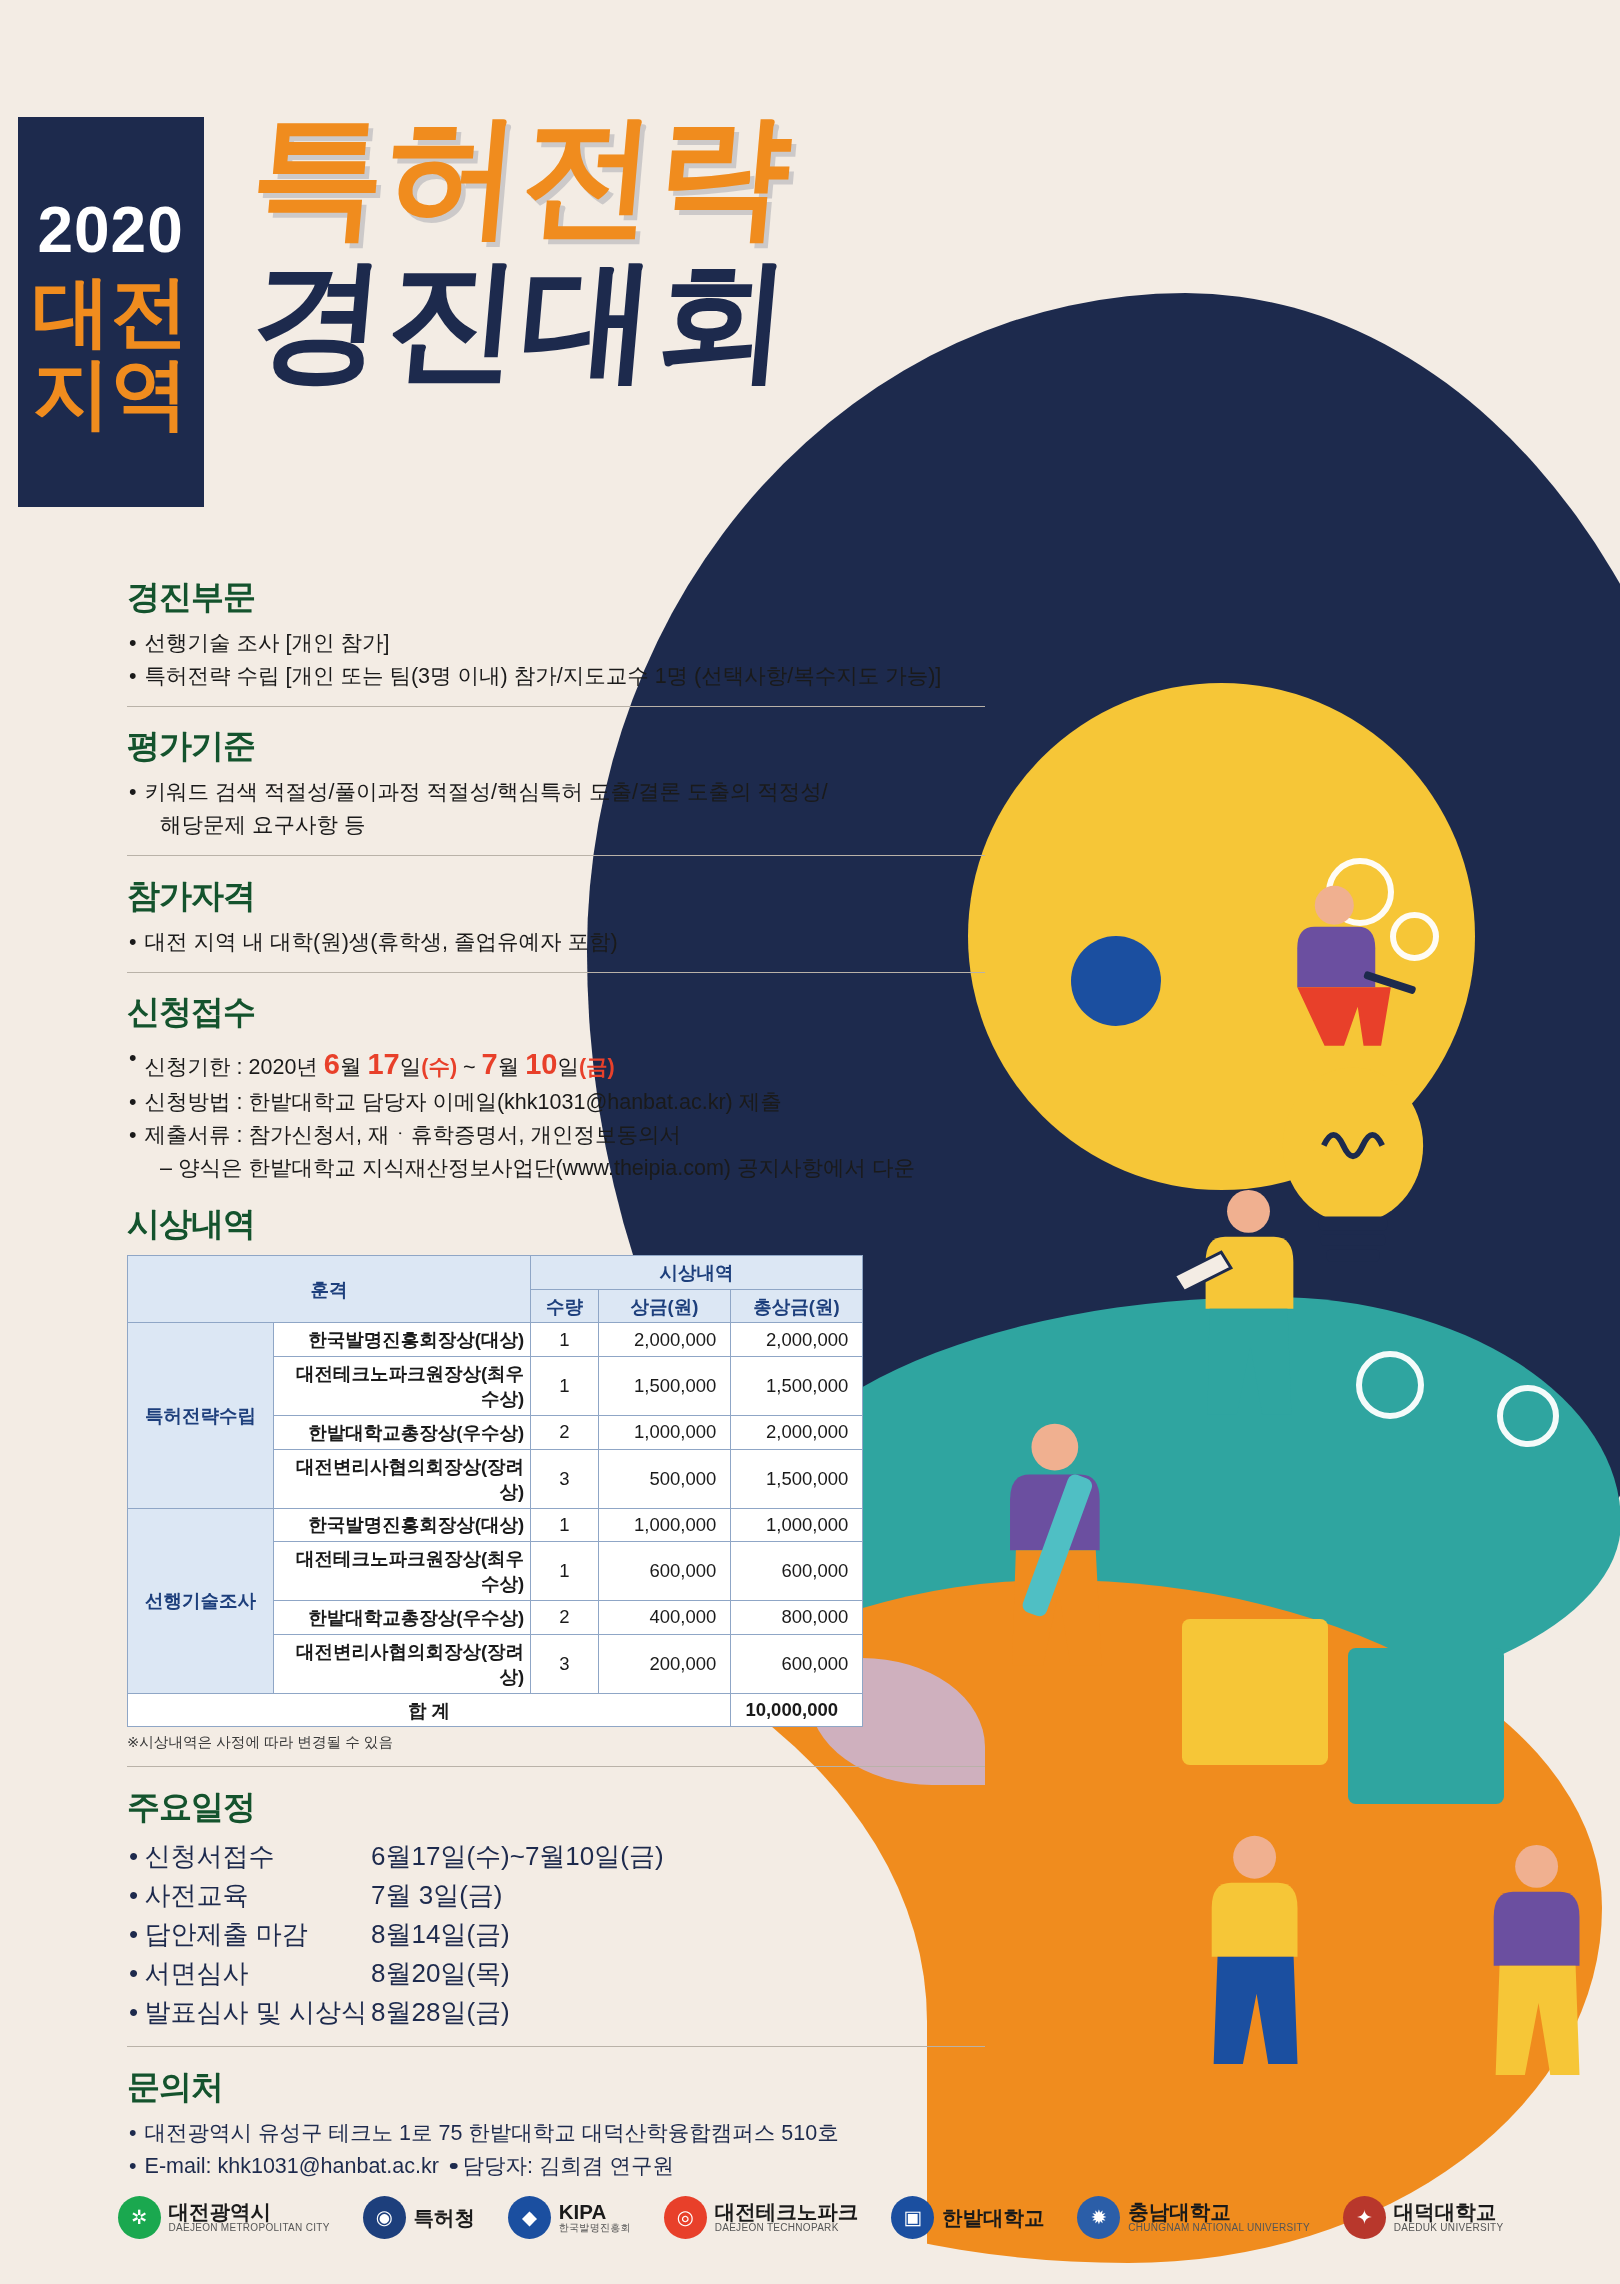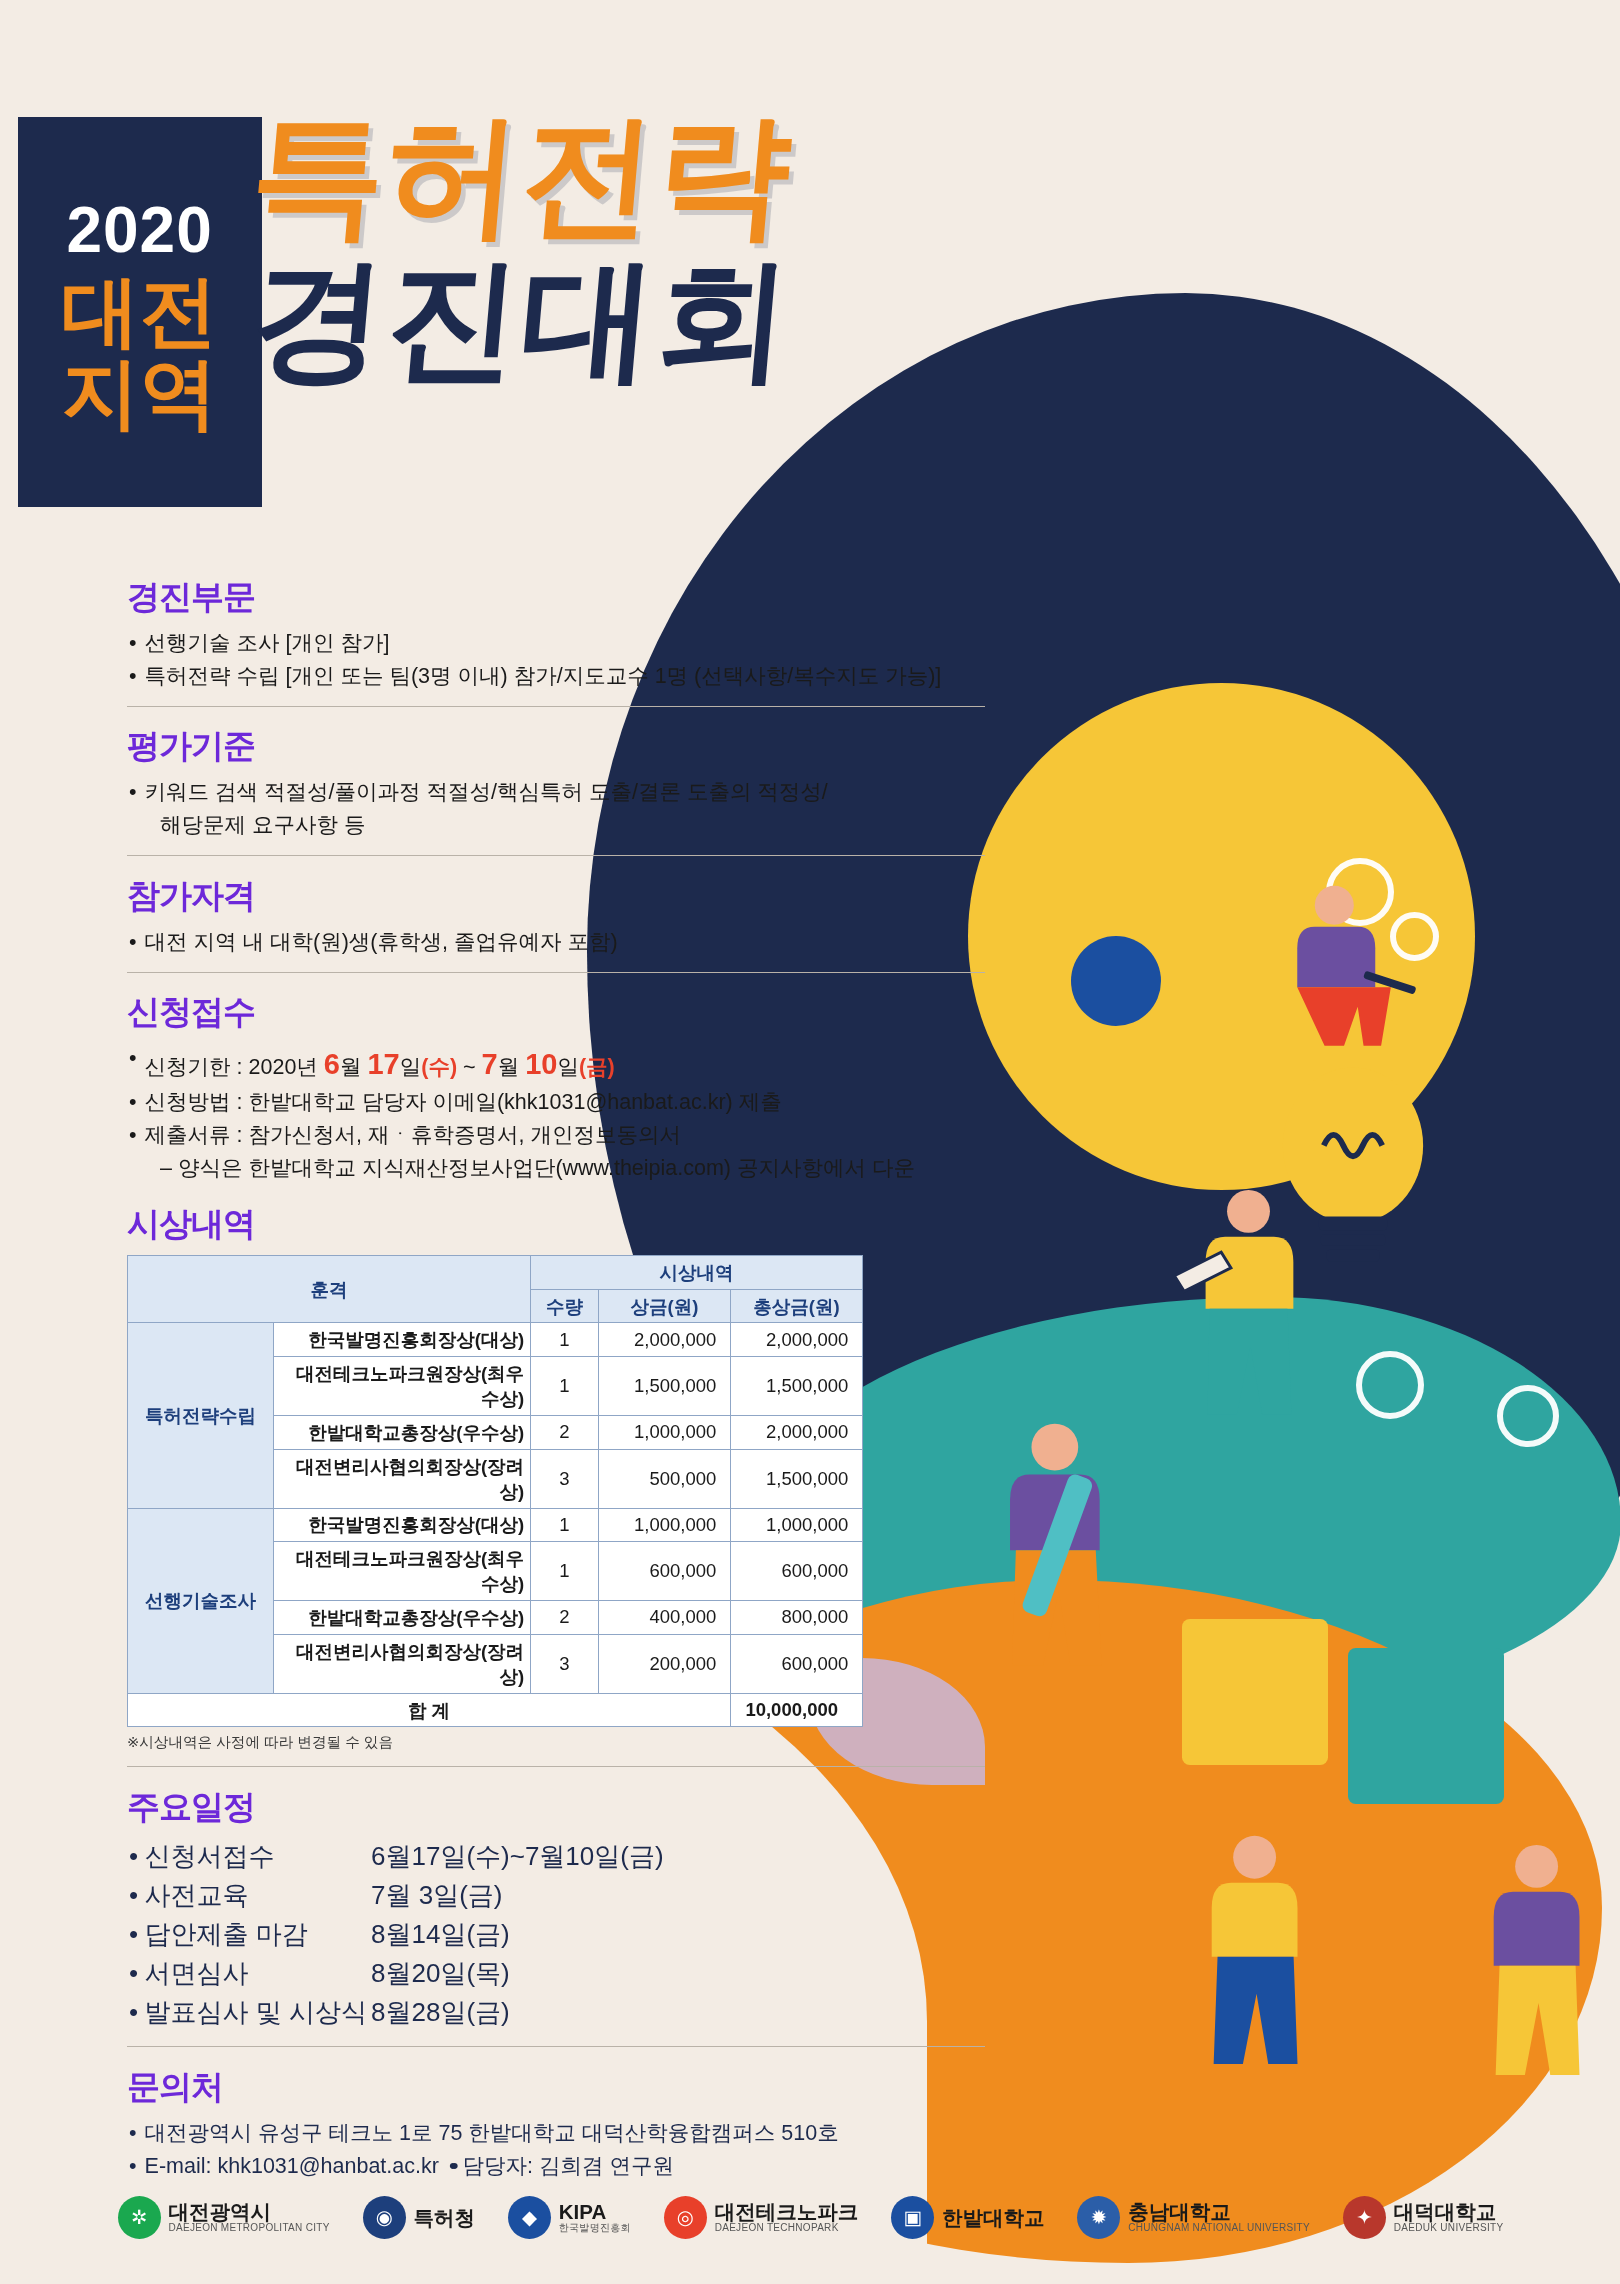--- a/index.html
+++ b/index.html
@@ -66,21 +66,21 @@
   }
   .puzzle-t {
     position:absolute; right:117px; top:1648px; width:156px; height:156px;
     background:#2fa5a0; border-radius:7.8px;
   }
 
   
   .header { position:absolute; left:0; top:0; width:100%; height:546px; }
   .badge {
     position:absolute; left:17.6px; top:117px;
-    width:244px; height:390px;
+    width:186px; height:390px;
     background:#1d2a4d;
     display:flex; flex-direction:column; align-items:center; justify-content:center;
     gap:5.9px;
   }
   .badge .year {
     color:#ffffff; font-size:64px; font-weight:bold; letter-spacing:1px;
     font-family:"Liberation Sans", sans-serif;
   }
   .badge .region1, .badge .region2 {
     color:#f08c1e; font-size:78px; font-weight:bold; line-height:.98;
@@ -96,21 +96,21 @@
     line-height:1.05; margin-top:7.8px;
     transform: skewX(-5deg);
   }
 
   
   .content {
     position:absolute; left:127px; top:575px; width:858px;
   }
   .sec { margin-bottom:17.6px; }
   .sec-title {
-    font-size:33px; font-weight:bold; color:#6d28d9; margin:0 0 7.8px 0;
+    font-size:33px; font-weight:bold; color:#14532d; margin:0 0 7.8px 0;
     letter-spacing:-1px;
   }
   .rule { border:0; border-top:1px solid #b9b2a8; margin:13.7px 0 9.8px 0; }
   ul.bullets { list-style:none; margin:0; padding:0; }
   ul.bullets li {
     font-size:21.5px; line-height:1.45; color:#1a1a1a; position:relative;
     padding-left:17.6px; margin-bottom:2px;
   }
   ul.bullets li::before {
     content:"•"; position:absolute; left:2px; top:0; color:#1a1a1a;

